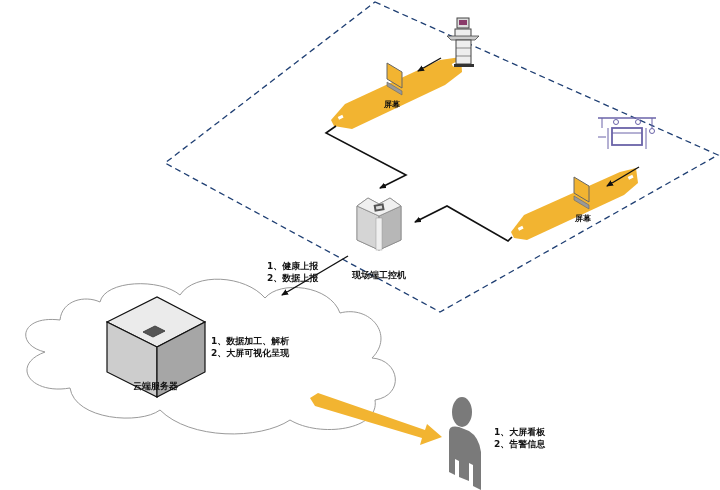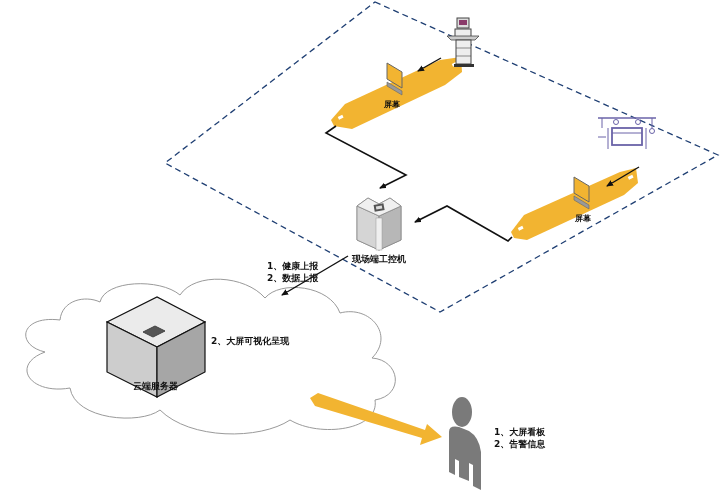--- a/index.html
+++ b/index.html
@@ -101,28 +101,29 @@
   </g>
 
   <g transform="translate(447,397)">
     <ellipse cx="15" cy="15" rx="10" ry="15" fill="#7a7a7a"></ellipse>
     <path d="M2,35 Q2,28 12,30 L22,34 Q32,40 34,55 L34,93 L26,89 L26,68 L22,66 L22,84 L12,80 L12,64 L8,62 L8,78 L2,75 Z" fill="#7a7a7a"></path>
   </g>
 </svg>
 
 <div class="lbl" style="left:384px;top:99px;font-size:8px;">屏幕</div>
 <div class="lbl" style="left:575px;top:213px;font-size:8px;">屏幕</div>
-<div class="lbl" style="left:352px;top:254px;">现场端工控机</div>
+<div class="lbl" style="left:352px;top:270px;">现场端工控机</div>
 
 <div class="lbl" style="left:267px;top:261px;">
   <div>1、健康上报</div>
   <div>2、数据上报</div>
 </div>
 
 <div class="lbl" style="left:211px;top:336px;">
+  <div>1、数据加工、解析</div>
   <div>2、大屏可视化呈现</div>
 </div>
 
 <div class="lbl" style="left:133px;top:381px;">云端服务器</div>
 
 <div class="lbl" style="left:494px;top:427px;">
   <div>1、大屏看板</div>
   <div>2、告警信息</div>
 </div>
 

